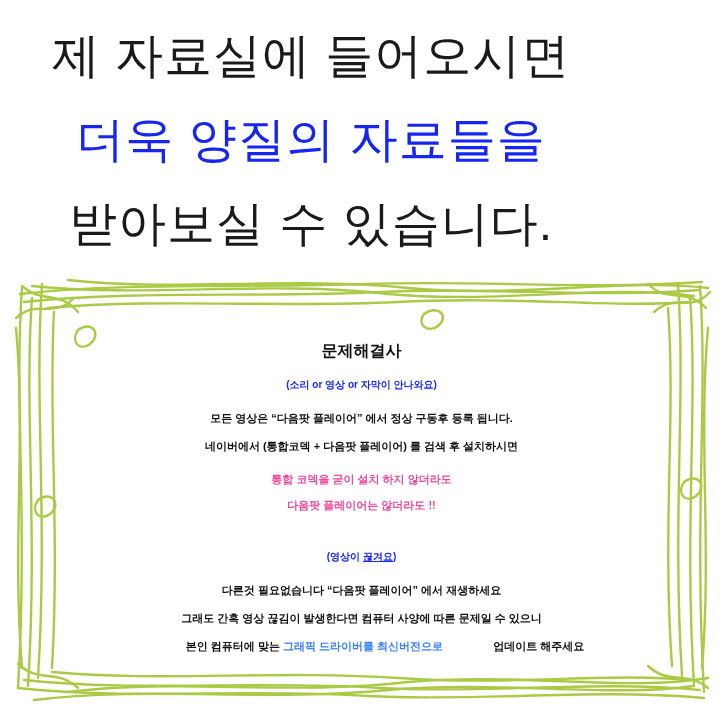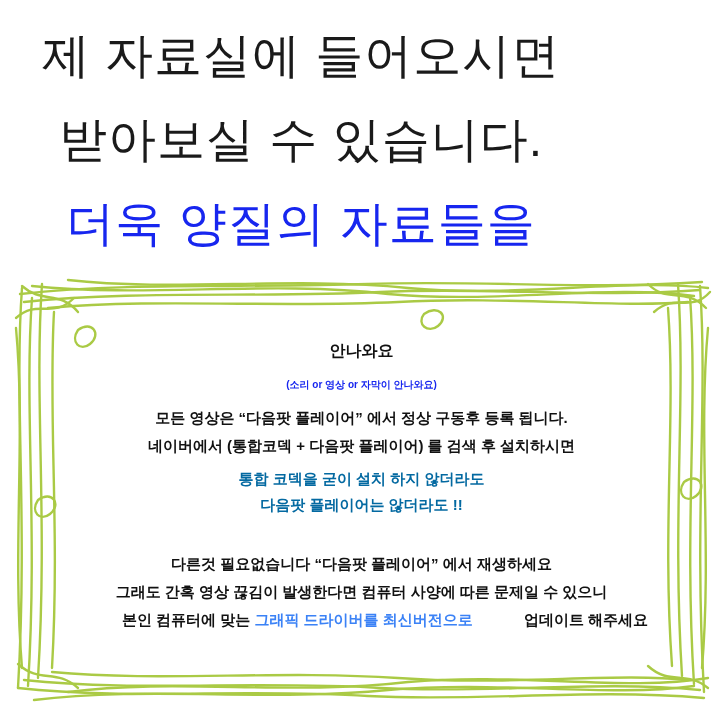--- a/index.html
+++ b/index.html
@@ -16,21 +16,21 @@
   .page {
     position: relative;
     width: 723px;
     height: 720px;
     background: #ffffff;
   }
 
   
   .heading {
     position: absolute;
-    left: 0;
+    left: 10px;
     top: 14px;
     width: 602px;
     text-align: center;
   }
   .heading-line {
     font-family: "Liberation Sans", sans-serif;
     font-size: 48px;
     line-height: 84px;
     letter-spacing: 1px;
     white-space: nowrap;
@@ -69,46 +69,46 @@
     line-height: 26px;
     margin-bottom: 8px;
   }
   .b-sub {
     font-size: 10px;
     font-weight: bold;
     color: #1726ef;
     line-height: 26px;
   }
   .b-line {
-    font-size: 15px;
+    font-size: 11px;
     font-weight: bold;
     color: #111111;
     line-height: 28px;
     white-space: nowrap;
   }
   .b-line.red {
-    color: #0369a1;
+    color: #ec4899;
     line-height: 26px;
   }
   .spacer-sm { height: 6px; }
   .spacer-lg { height: 26px; }
 
   .seg-red { color: #3b82f6; }
   .seg-dark { color: #111111; margin-left: 47px; }
   .u { text-decoration: underline; }
 </style>
 </head>
 <body>
 
 <div class="page">
 
   <div class="heading">
     <div class="heading-line l1">제 자료실에 들어오시면</div>
+    <div class="heading-line l2">더욱 양질의 자료들을</div>
     <div class="heading-line l3">받아보실 수 있습니다.</div>
-    <div class="heading-line l2">더욱 양질의 자료들을</div>
   </div>
 
   <div class="frame">
     <svg viewBox="0 0 706 440" xmlns="http://www.w3.org/2000/svg" aria-hidden="true">
       <g fill="none" stroke="#a6c83c" stroke-width="2.4" stroke-linecap="round" stroke-linejoin="round" opacity="0.95">
 
         <path d="M12,26 C120,14 240,20 360,16 C470,12 580,22 694,14"></path>
         <path d="M16,34 C130,22 250,30 372,24 C480,19 590,30 692,22"></path>
         <path d="M24,18 C140,30 260,12 380,26 C490,36 600,16 686,28"></path>
         <path d="M40,40 C150,30 270,40 390,34 C500,28 610,40 680,34"></path>
@@ -141,31 +141,32 @@
 
         <path d="M70,62 C84,52 94,66 82,76 C72,84 62,74 70,62"></path>
         <path d="M416,46 C430,36 442,48 430,58 C420,66 408,56 416,46"></path>
         <path d="M30,232 C44,222 54,236 42,246 C32,254 22,244 30,232"></path>
         <path d="M676,214 C690,204 700,218 688,228 C678,236 668,226 676,214"></path>
       </g>
     </svg>
   </div>
 
   <div class="body-block">
-    <div class="b-title">안나와요</div>
+    <div class="b-title">문제해결사</div>
 
     <div class="b-sub">(소리 or 영상 or 자막이 안나와요)</div>
     <div class="spacer-sm"></div>
     <div class="b-line">모든 영상은  “다음팟 플레이어”  에서 정상 구동후 등록 됩니다.</div>
     <div class="b-line">네이버에서 (통합코덱 + 다음팟 플레이어) 를 검색 후 설치하시면</div>
     <div class="spacer-sm"></div>
     <div class="b-line red">통합 코덱을 굳이 설치 하지 않더라도</div>
     <div class="b-line red">다음팟 플레이어는 않더라도 !!</div>
 
     <div class="spacer-lg"></div>
 
+    <div class="b-sub"><span>(영상이 </span><span class="u">끊겨요</span><span>)</span></div>
     <div class="spacer-sm"></div>
     <div class="b-line">다른것 필요없습니다  “다음팟 플레이어”  에서 재생하세요</div>
     <div class="b-line">그래도 간혹 영상 끊김이 발생한다면 컴퓨터 사양에 따른 문제일 수 있으니</div>
     <div class="b-line"><span class="seg-dark">본인 컴퓨터에 맞는 </span><span class="seg-red">그래픽 드라이버를 최신버전으로</span><span class="seg-dark"> 업데이트 해주세요</span></div>
   </div>
 
 </div>
 
 </body></html>

